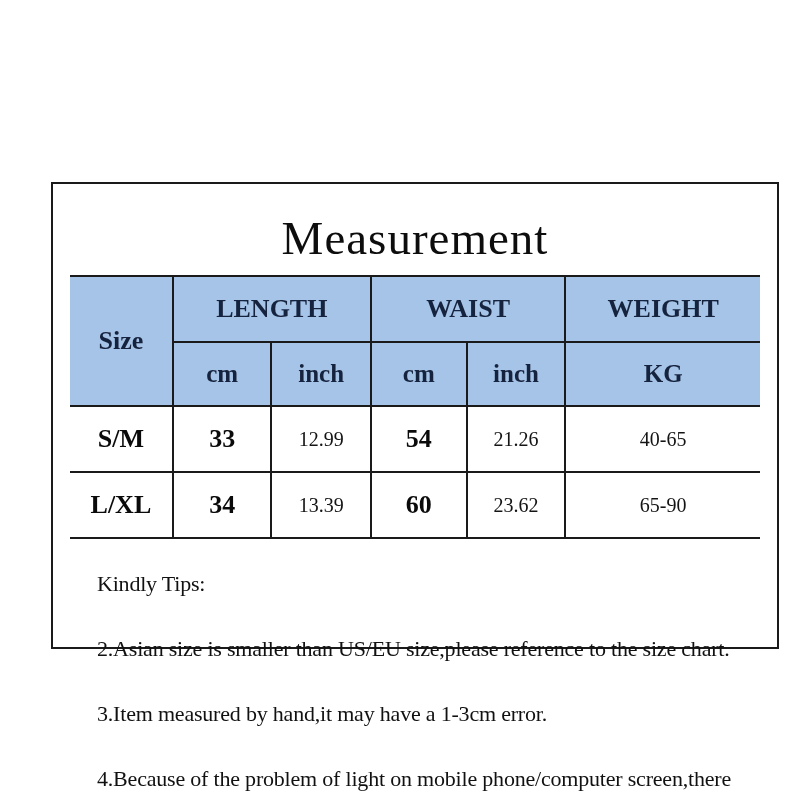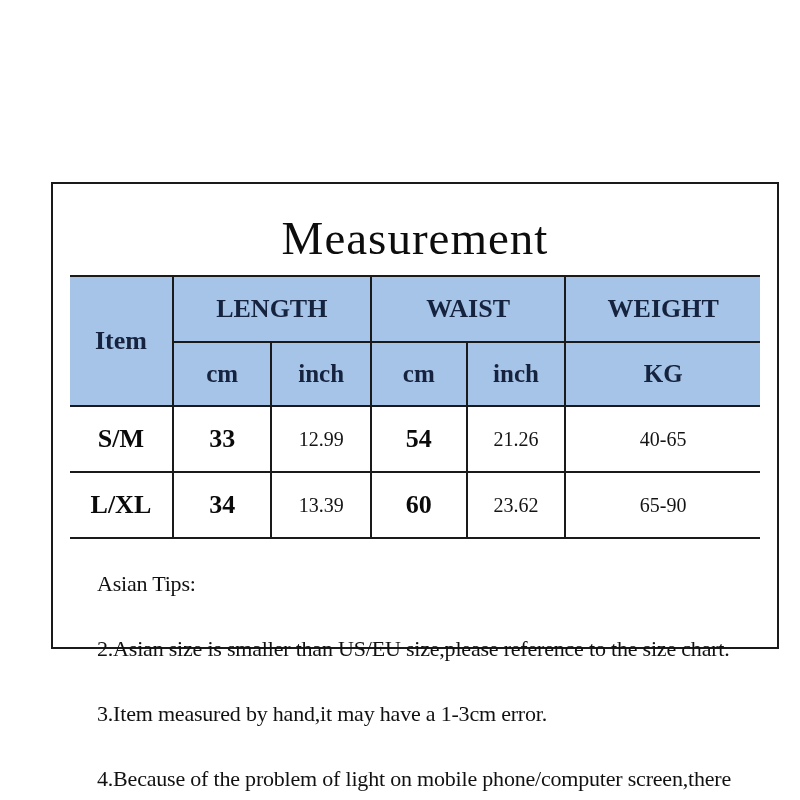--- a/index.html
+++ b/index.html
@@ -89,21 +89,21 @@
     <colgroup>
       <col style="width:14.9%">
       <col style="width:14.3%">
       <col style="width:14.4%">
       <col style="width:13.9%">
       <col style="width:14.3%">
       <col style="width:28.2%">
     </colgroup>
     <tbody>
       <tr class="hrow1">
-        <td rowspan="2" class="hd">Item</td>
+        <td rowspan="2" class="hd">Size</td>
         <td colspan="2" class="hd">LENGTH</td>
         <td colspan="2" class="hd">WAIST</td>
         <td class="hd">WEIGHT</td>
       </tr>
       <tr class="hrow2">
         <td class="sub">cm</td>
         <td class="sub">inch</td>
         <td class="sub">cm</td>
         <td class="sub">inch</td>
         <td class="sub">KG</td>
@@ -121,19 +121,19 @@
         <td class="cell-bold">34</td>
         <td class="cell-reg">13.39</td>
         <td class="cell-bold">60</td>
         <td class="cell-reg">23.62</td>
         <td class="cell-reg">65-90</td>
       </tr>
     </tbody>
   </table>
 
   <div class="tips">
-    <div class="tip-line">Asian Tips:</div>
+    <div class="tip-line">Kindly Tips:</div>
     <div class="tip-line">2.Asian size is smaller than US/EU size,please reference to the size chart.</div>
     <div class="tip-line">3.Item measured by hand,it may have a 1-3cm error.</div>
     <div class="tip-line">4.Because of the problem of light on mobile phone/computer screen,there may  be colour difference.</div>
   </div>
 
 </div>
 
 </body></html>

